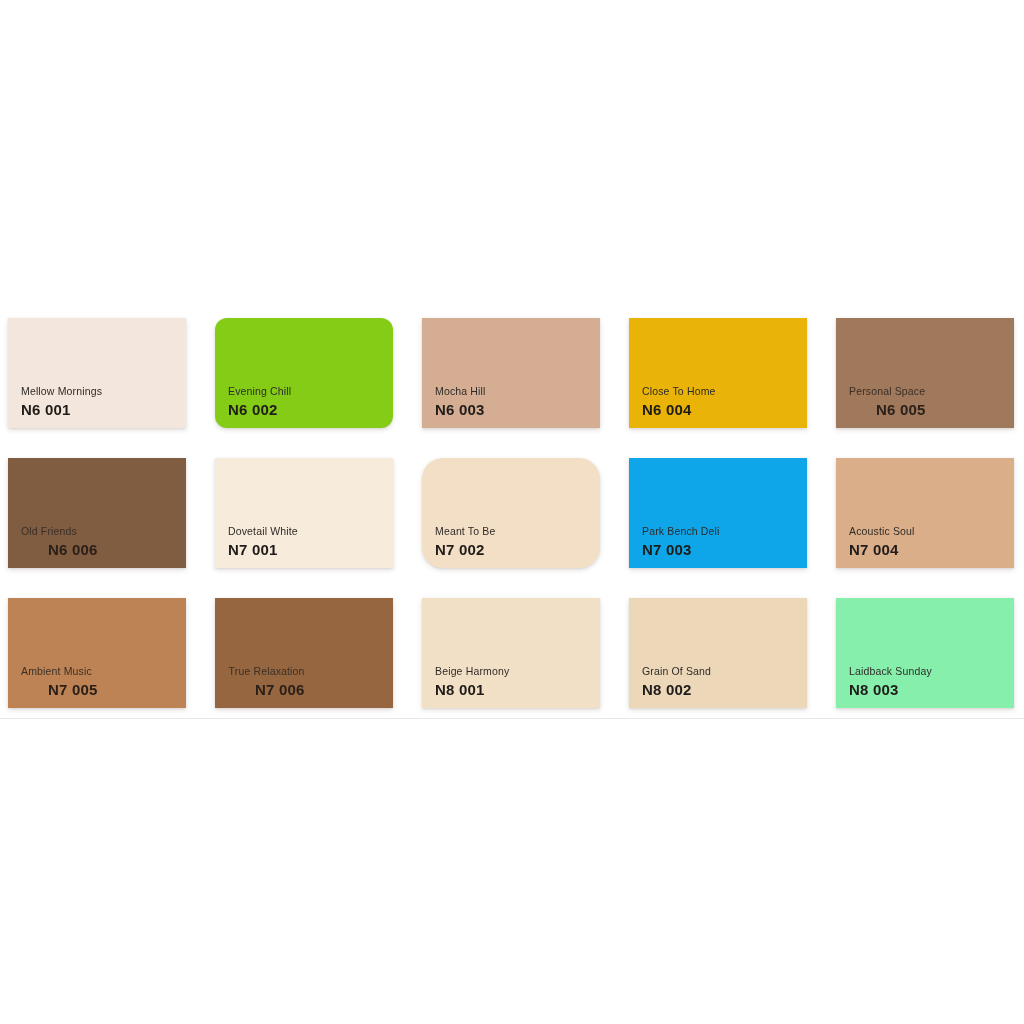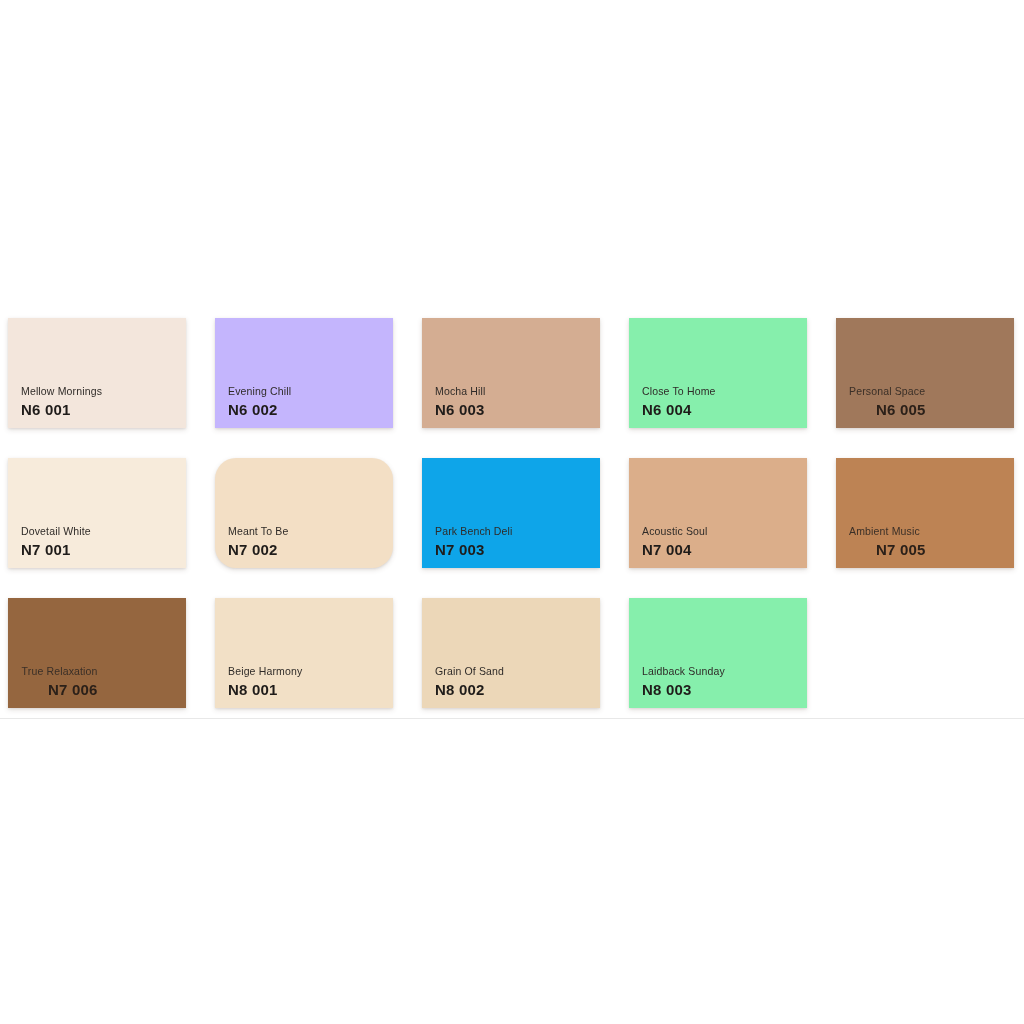--- a/index.html
+++ b/index.html
@@ -91,42 +91,48 @@
 
 <div id="palette-page" style="background: rgb(255, 255, 255);">
 
   <div id="swatch-grid">
       <div class="swatch-card" style="background-color: rgb(243, 230, 220);">
     <div class="swatch-labels">
       <span class="swatch-name">Mellow Mornings</span>
       <span class="swatch-code">N6 001</span>
     </div>
   </div>
-      <div class="swatch-card" style="background-color: #c4b5fd;">
+      <div class="swatch-card" style="background-color: #84cc16; border-radius: 12px;">
     <div class="swatch-labels">
       <span class="swatch-name">Evening Chill</span>
       <span class="swatch-code">N6 002</span>
     </div>
   </div>
       <div class="swatch-card" style="background-color: rgb(212, 173, 146);">
     <div class="swatch-labels">
       <span class="swatch-name">Mocha Hill</span>
       <span class="swatch-code">N6 003</span>
     </div>
   </div>
-      <div class="swatch-card" style="background-color: #86efac; padding-left: 28px;">
+      <div class="swatch-card" style="background-color: #eab308; padding-left: 28px;">
     <div class="swatch-labels">
       <span class="swatch-name">Close To Home</span>
       <span class="swatch-code">N6 004</span>
     </div>
   </div>
       <div class="swatch-card dark" style="background-color: rgb(160, 120, 91);">
     <div class="swatch-labels">
       <span class="swatch-name">Personal Space</span>
       <span class="swatch-code">N6 005</span>
+    </div>
+  </div>
+      <div class="swatch-card dark" style="background-color: rgb(128, 92, 64);">
+    <div class="swatch-labels">
+      <span class="swatch-name">Old Friends</span>
+      <span class="swatch-code">N6 006</span>
     </div>
   </div>
       <div class="swatch-card" style="background-color: rgb(247, 235, 219);">
     <div class="swatch-labels">
       <span class="swatch-name">Dovetail White</span>
       <span class="swatch-code">N7 001</span>
     </div>
   </div>
       <div class="swatch-card" style="background-color: rgb(243, 223, 197); border-radius: 21px;">
     <div class="swatch-labels">

